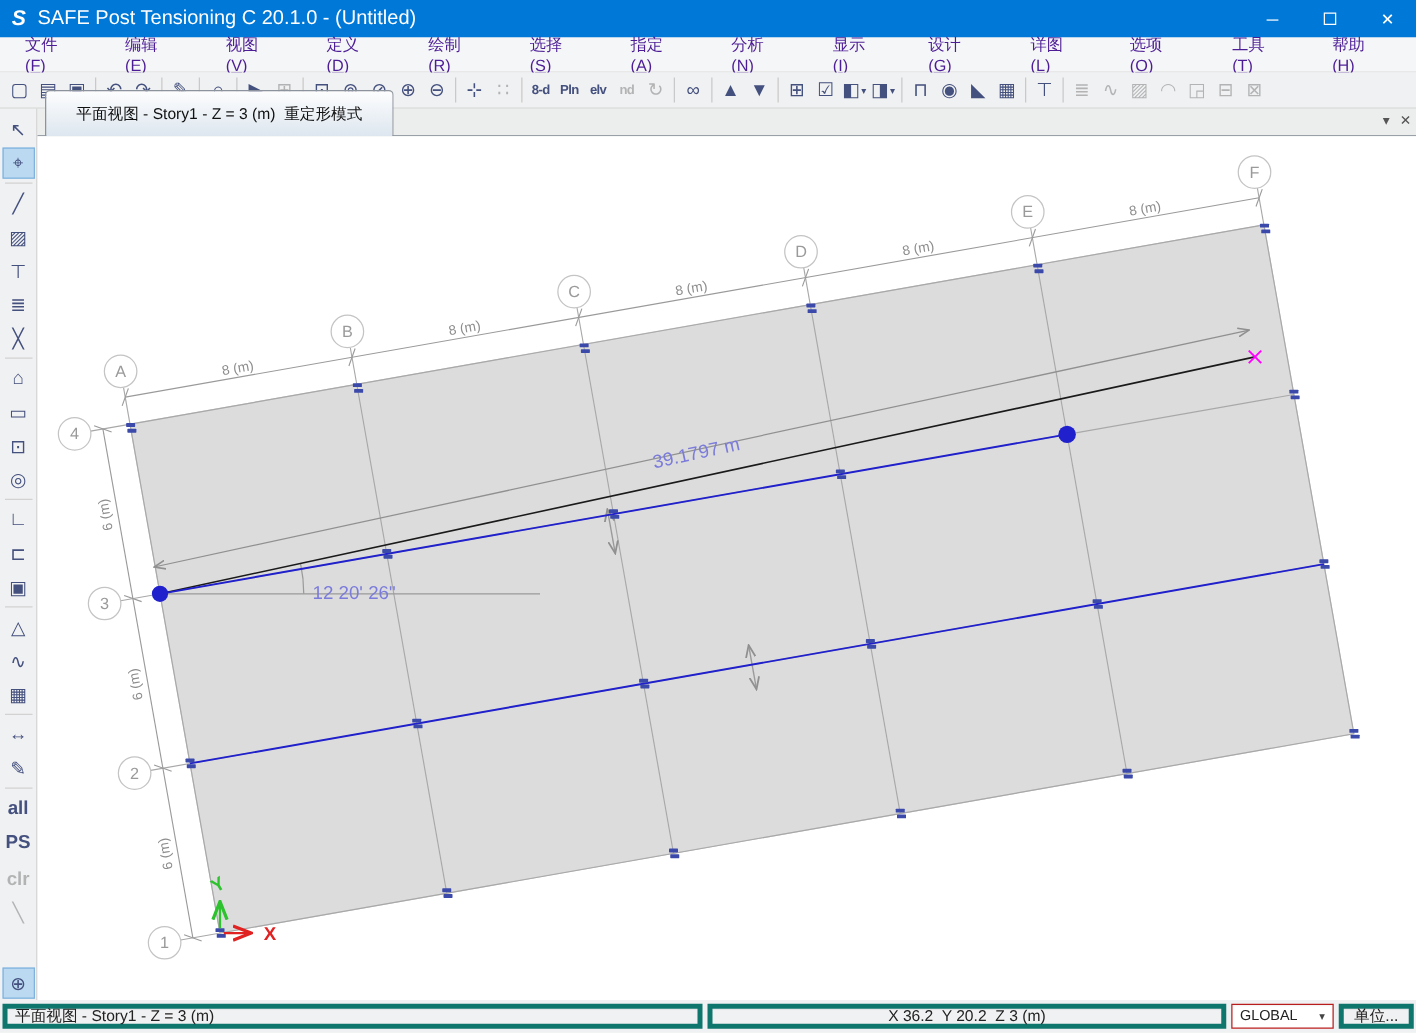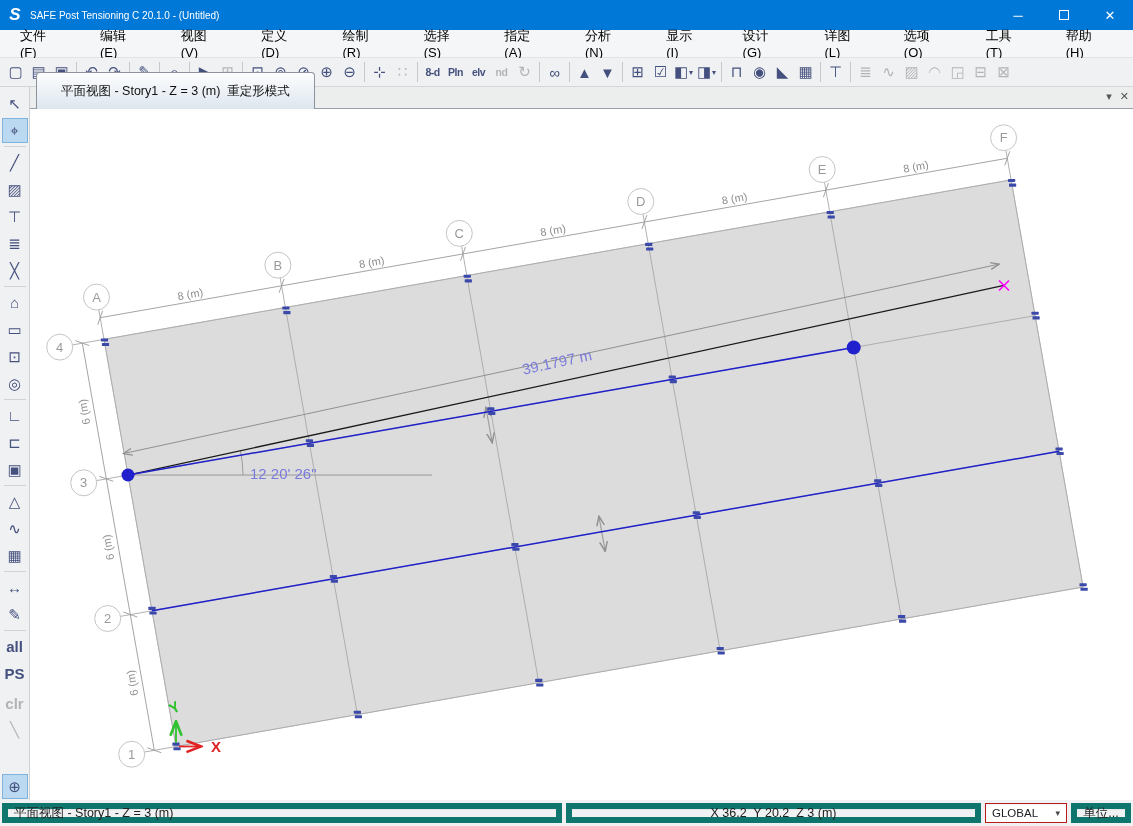--- a/index.html
+++ b/index.html
@@ -3,28 +3,28 @@
 <meta charset="utf-8">
 <style>
   * { margin:0; padding:0; box-sizing:border-box; }
   html,body { width:1133px; height:826px; overflow:hidden;
     font-family:"Liberation Sans", sans-serif; background:#f0f0f0; }
   .app { width:1133px; height:826px; display:flex; flex-direction:column; }
 
   
   .titlebar { height:30px; background:#0078d7; color:#fff; display:flex; align-items:center; flex:0 0 30px; }
   .tb-logo { width:30px; text-align:center; font-weight:bold; font-size:17px; font-style:italic; }
-  .tb-title { font-size:10px; white-space:pre; }
+  .tb-title { font-size:16px; white-space:pre; }
   .tb-btns { margin-left:auto; display:flex; height:100%; }
   .tb-btn { width:46px; height:100%; display:flex; align-items:center; justify-content:center; font-size:13px; }
   .maxbox { width:10px; height:10px; border:1px solid #fff; display:inline-block; }
 
   
   .menubar { height:28px; background:#f5f6f7; display:flex; align-items:center; padding-left:6px;
-    border-bottom:1px solid #e3e3e3; flex:0 0 28px; font-size:13px; color:#000000; }
+    border-bottom:1px solid #e3e3e3; flex:0 0 28px; font-size:13px; color:#4c1d95; }
   .mitem { padding:5px 14px; margin-right:16px; cursor:default; }
   .mitem u { text-decoration:underline; }
 
   
   .toolbar { height:29px; background:#f0f1f2; display:flex; align-items:center; padding:0 4px;
     border-bottom:1px solid #d5d5d5; flex:0 0 29px; }
   .ticon { width:23px; height:22px; display:inline-flex; align-items:center; justify-content:center;
     color:#44507e; font-size:15px; border:1px solid transparent; position:relative; }
   .ticon.ttext { font-size:10.5px; font-weight:bold; letter-spacing:-0.5px; }
   .ticon.off { opacity:.38; filter:grayscale(1); }
@@ -50,21 +50,21 @@
     background:linear-gradient(#fdfdfe,#dde6ef); border:1px solid #8c939c; border-bottom:none;
     border-radius:4px 4px 0 0; margin-bottom:-1px; white-space:pre; }
   .tabrow-btns { position:absolute; right:4px; top:3px; display:flex; gap:8px; color:#555;
     font-size:11px; align-items:center; }
   .canvas { flex:1 1 auto; background:#fff; position:relative; overflow:hidden; }
   .canvas svg { display:block; width:100%; height:100%; }
 
   
   .statusbar { height:26px; background:#f0f1f2; display:flex; align-items:center; gap:4px;
     padding:2px 2px; flex:0 0 26px; font-size:12.5px; color:#222; }
-  .sbox { border:6px solid #0f766e; background:#f0f1f2; height:20px; display:flex; align-items:center;
+  .sbox { border:4px solid #0f766e; background:#f0f1f2; height:20px; display:flex; align-items:center;
     padding:0 6px; box-shadow:inset 0 1px 1px rgba(0,0,0,0.05); }
   .sb-left { flex:0 0 560px; }
   .sb-coords { flex:1 1 auto; justify-content:center; white-space:pre;align-items:center; }
   .sb-csys { flex:0 0 82px; background:#fff; border:1px solid #b91c1c; justify-content:space-between; font-size:11.5px; }
   .sb-csys .chev { font-size:9px; color:#444; }
   .sb-units { flex:0 0 60px; justify-content:center; }
 
   svg text { font-family:"Liberation Sans", sans-serif; }
   .gridtxt { fill:#9a9a9a; }
   .dimtxt { fill:#8d8d8d; font-size:11px; }

